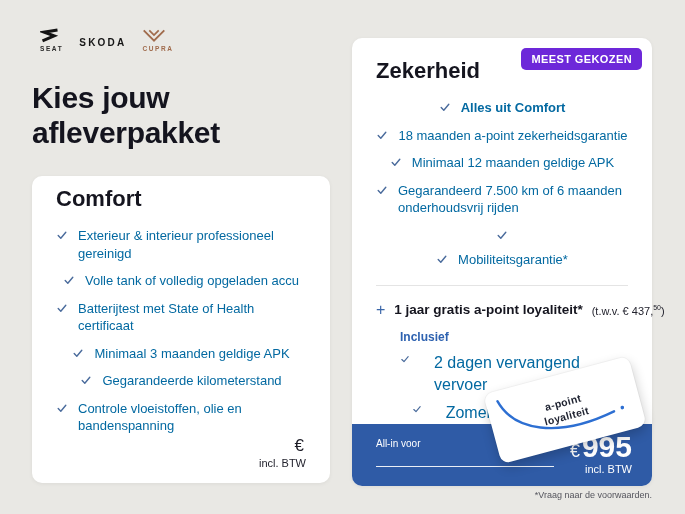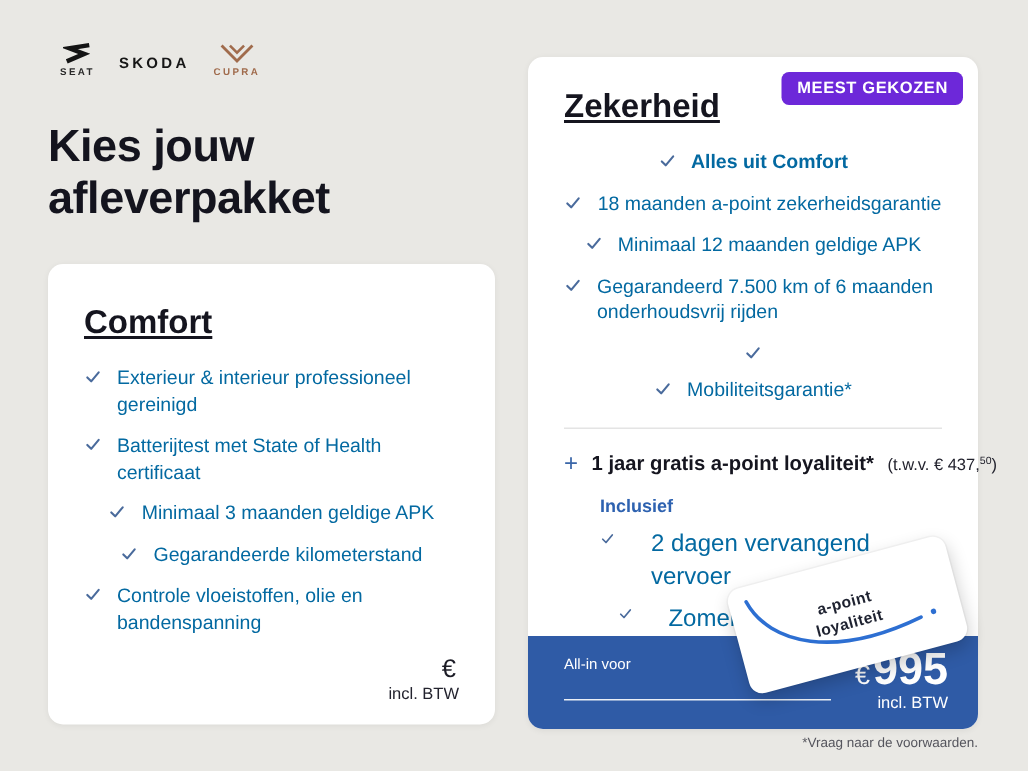--- a/index.html
+++ b/index.html
@@ -5,37 +5,37 @@
   * { box-sizing: border-box; }
   html,body { margin:0; padding:0; }
   body {
     width:685px; height:514px; position:relative; overflow:hidden;
     background:#E9E8E4; color:#1C1C26;
     font-family:"Liberation Sans", sans-serif;
   }
 
   
   .brands { position:absolute; left:40px; top:28px; display:flex; align-items:flex-start; gap:16px; }
-  .brand { display:flex; flex-direction:column; align-items:center; }
+  .brand { display:flex; flex-direction:column; }
   .brand-label { font-size:6.5px; font-weight:700; letter-spacing:1.6px; color:#2a2a2a; margin-top:2px; }
   .skoda-word { font-size:10px; font-weight:800; letter-spacing:2.2px; color:#161616; margin-top:9px; }
   .cupra-label { color:#A06B4C; }
 
   
   .heading {
     position:absolute; left:32px; top:80px; width:262px; margin:0;
     font-size:30px; line-height:1.17; font-weight:600; color:#14141E; letter-spacing:-0.3px;
   }
 
   
   .card { position:absolute; background:#FFFFFF; border-radius:10px;
           box-shadow:0 1px 4px rgba(0,0,0,0.06); }
-  .card h2 { margin:0 0 15px; font-size:22px; font-weight:700; color:#15151F;text-decoration:underline; }
-
-  .comfort { left:32px; top:176px; width:298px; height:307px; padding:26px 24px; }
+  .card h2 { margin:0 0 15px; font-size:22px; font-weight:700; color:#15151F; }
+
+  .comfort { left:32px; top:176px; width:298px; height:307px; padding:10px 24px; }
   .zekerheid { left:352px; top:38px; width:300px; height:448px; padding:20px 24px 0; }
 
   
   .checklist { list-style:none; margin:0; padding:0; display:flex; flex-direction:column; gap:10px; }
   .check-item { display:flex; gap:10px; font-size:13px; line-height:1.35; color:#0369a1;justify-content:center; }
   .check-item svg { flex:none; margin-top:2px; width:12px; height:12px; }
   .check-item.bold span { font-weight:700; }
   .checklist.small { margin:0 0 0 24px; gap:7px; }
   .checklist.small .check-item { font-size:16px; gap:24px; }
   .checklist.small .check-item svg { width:10px; height:10px; margin-top:2px; }
@@ -110,20 +110,26 @@
 <h1 class="heading">Kies jouw afleverpakket</h1>
 
 <section class="card comfort">
   <h2>Comfort</h2>
   <ul class="checklist">
     <li class="check-item">
       <svg viewBox="0 0 12 12">
           <path d="M2.2 6.6 L4.8 9.2 L9.8 3.2" fill="none" stroke="#4A6B9C" stroke-width="1.4" stroke-linecap="round" stroke-linejoin="round"></path>
         </svg>
       <span>Exterieur &amp; interieur professioneel gereinigd</span>
+      </li>
+    <li class="check-item">
+      <svg viewBox="0 0 12 12">
+          <path d="M2.2 6.6 L4.8 9.2 L9.8 3.2" fill="none" stroke="#4A6B9C" stroke-width="1.4" stroke-linecap="round" stroke-linejoin="round"></path>
+        </svg>
+      <span>Volle tank of volledig opgeladen accu</span>
       </li>
     <li class="check-item">
       <svg viewBox="0 0 12 12">
           <path d="M2.2 6.6 L4.8 9.2 L9.8 3.2" fill="none" stroke="#4A6B9C" stroke-width="1.4" stroke-linecap="round" stroke-linejoin="round"></path>
         </svg>
       <span>Batterijtest met State of Health certificaat</span>
       </li>
     <li class="check-item">
       <svg viewBox="0 0 12 12">
           <path d="M2.2 6.6 L4.8 9.2 L9.8 3.2" fill="none" stroke="#4A6B9C" stroke-width="1.4" stroke-linecap="round" stroke-linejoin="round"></path>

